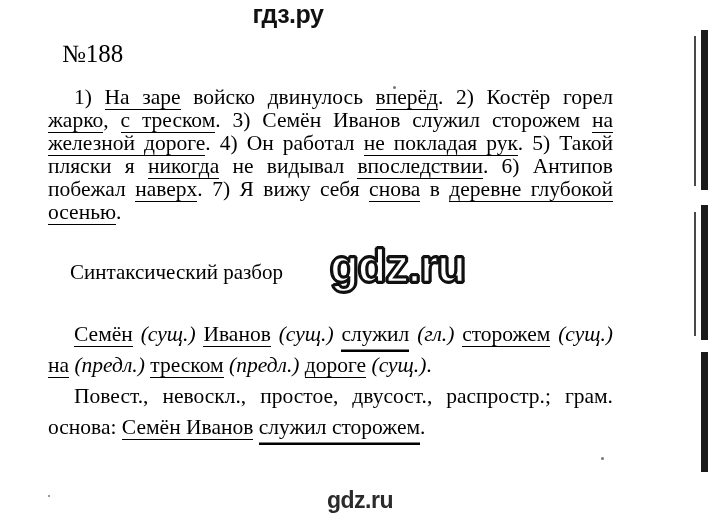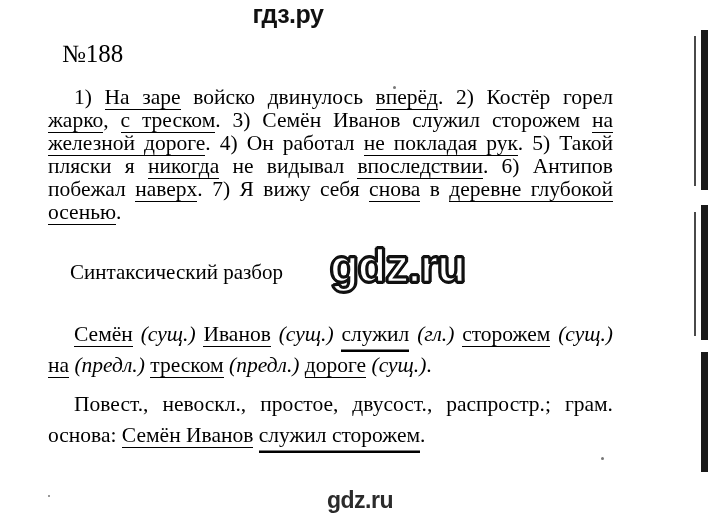--- a/index.html
+++ b/index.html
@@ -93,21 +93,21 @@
     text-align: justify;
   }
   .analysis .indent { display: inline-block; width: 26px; }
   .analysis i { font-style: italic; }
 
   .summary {
     font-size: 21.5px;
     line-height: 31px;
     width: 565px;
     margin-left: 4px;
-    margin-top: 8px;
+    margin-top: 0;
     text-align: justify;
   }
   .summary .indent { display: inline-block; width: 26px; }
 
   
   .watermark-mid {
     position: absolute;
     left: 330px;
     top: 238px;
     font-family: "Liberation Sans", sans-serif;

